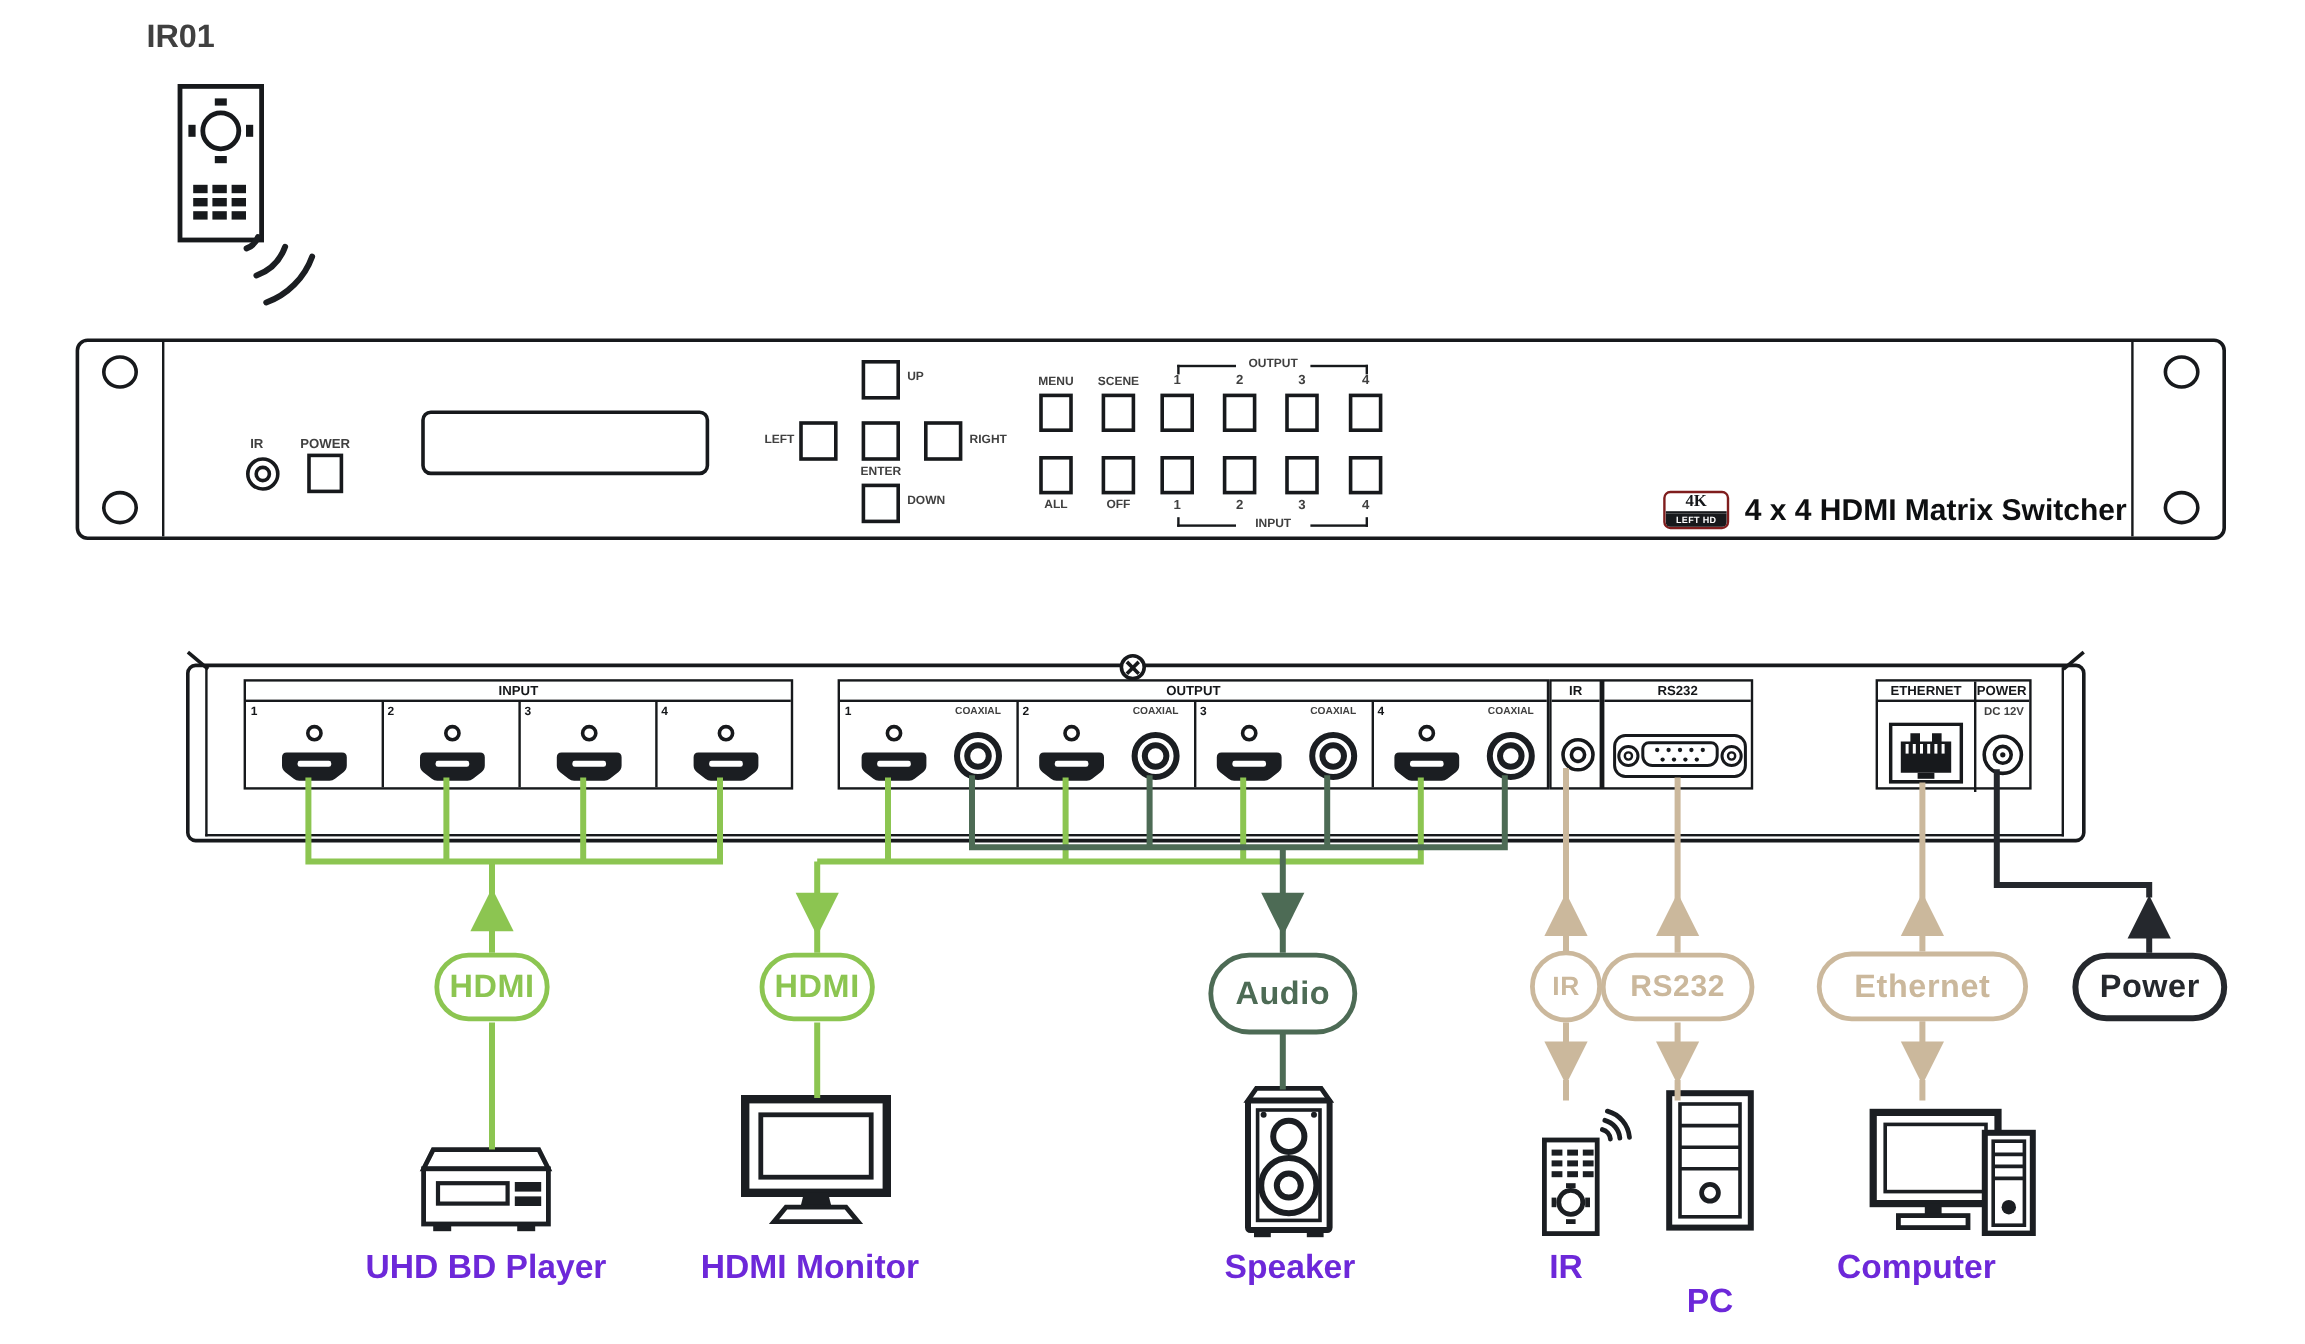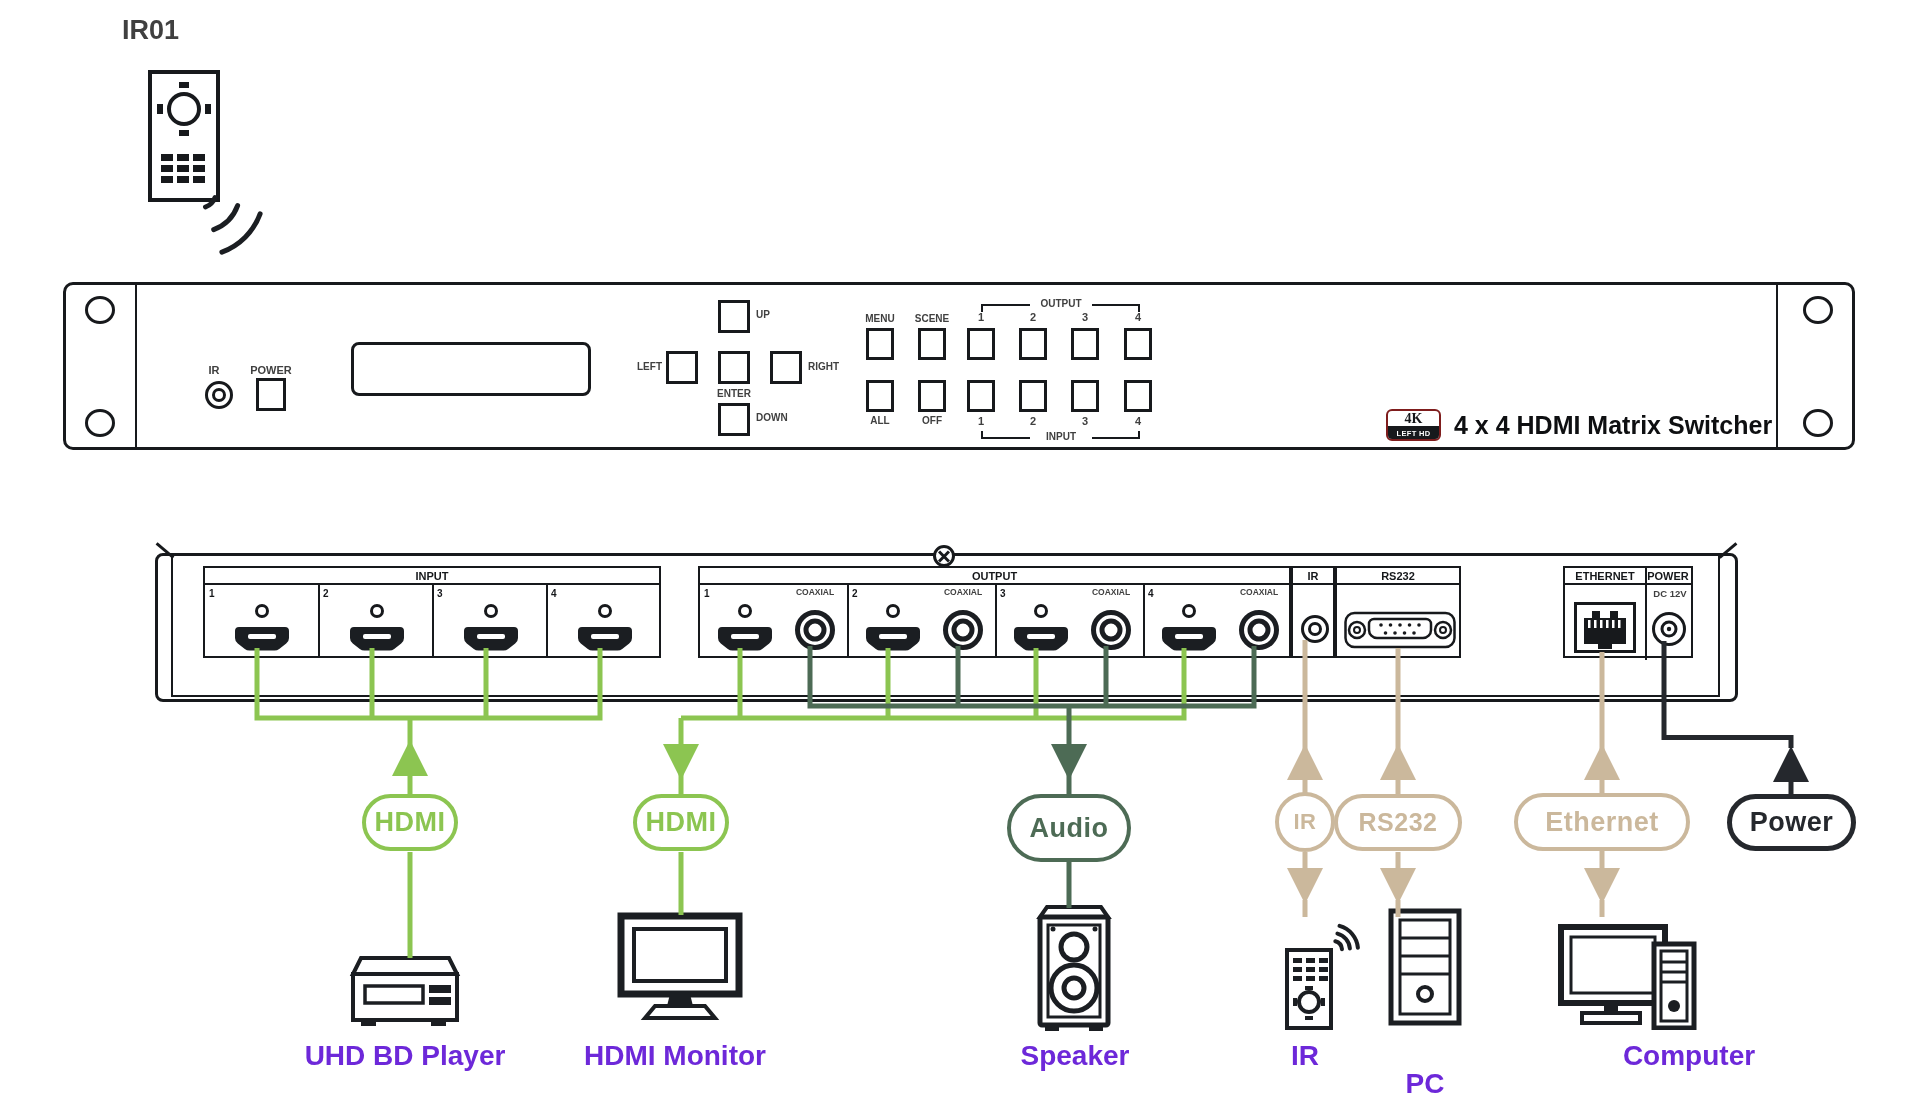--- a/index.html
+++ b/index.html
@@ -416,15 +416,15 @@
         <line x1="105" y1="60" x2="131" y2="60"></line>
       </g>
     <circle cx="118" cy="84" r="6" fill="#1b1e22"></circle>
   </svg>
 
   <div class="devlabel" style="left:270px;width:270px;">UHD BD Player</div>
   <div class="devlabel" style="left:940px;width:270px;">Speaker</div>
   <div class="devlabel" style="left:540px;width:270px;">HDMI Monitor</div>
   <div class="devlabel" style="left:1240px;width:130px;">IR</div>
   <div class="devlabel" style="left:1360px;width:130px;margin-top:28px;">PC</div>
-  <div class="devlabel" style="left:1554px;width:270px;">Computer</div>
+  <div class="devlabel" style="left:1462px;width:270px;">Computer</div>
 
 </div>
 
 </body></html>

